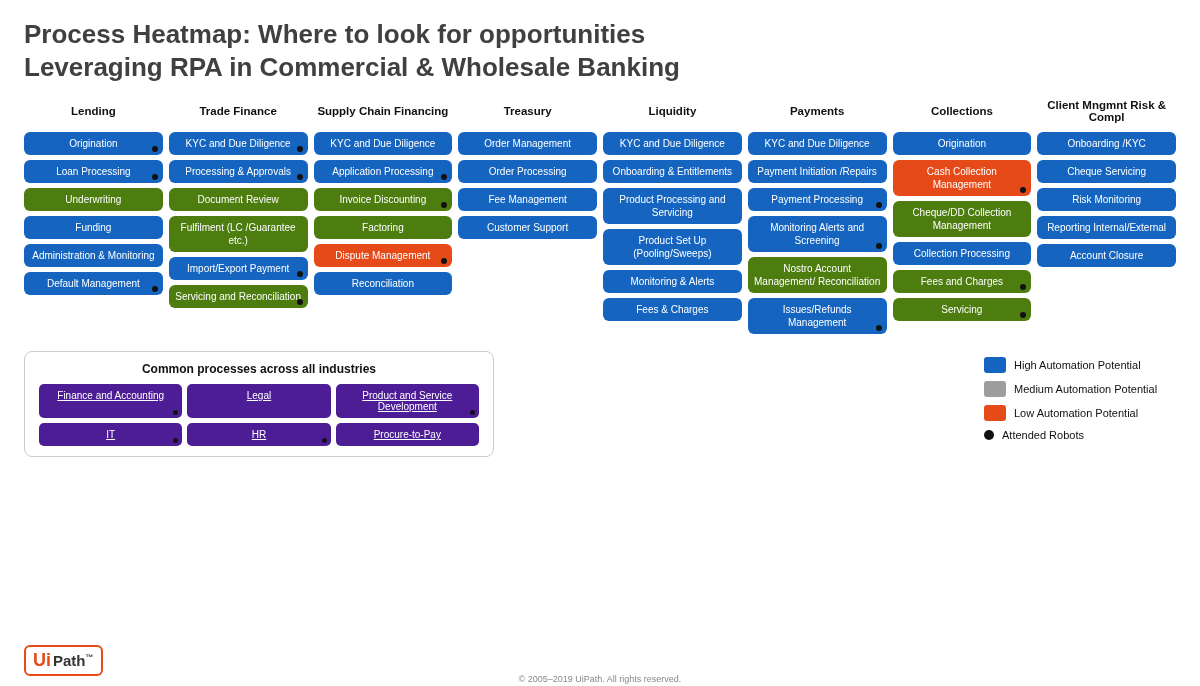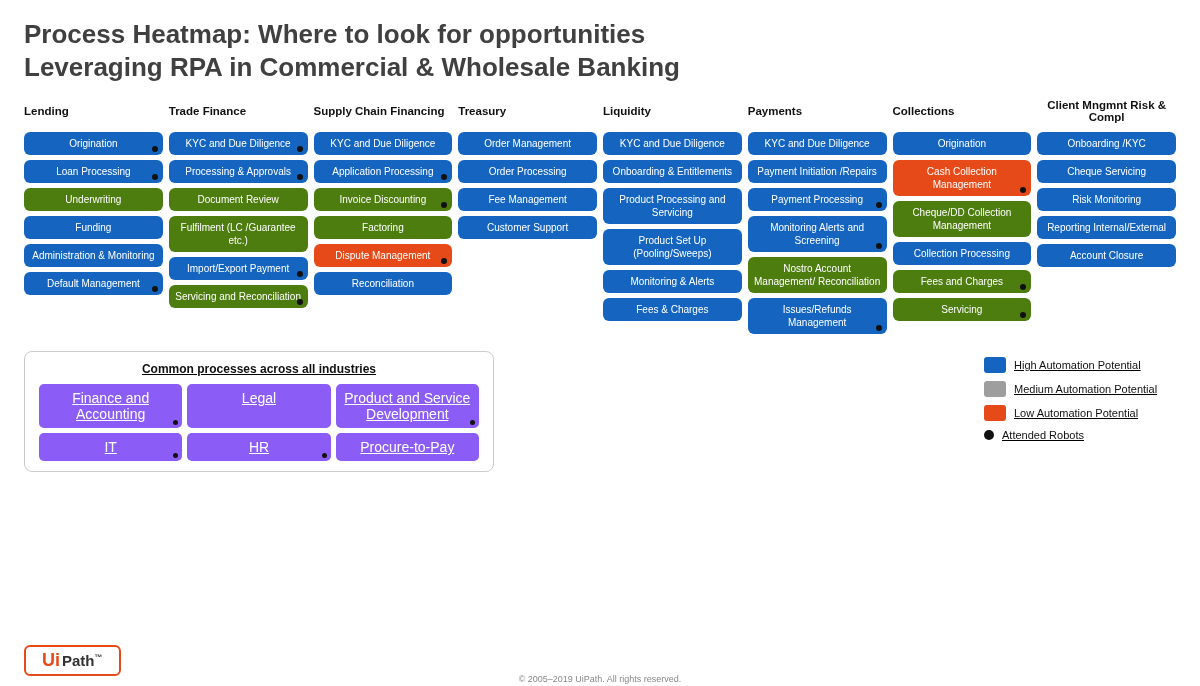--- a/index.html
+++ b/index.html
@@ -24,21 +24,21 @@
       margin-bottom: 14px;
     }
     .main-content {
       display: flex;
       gap: 6px;
       align-items: flex-start;
     }
     .column {
       display: flex;
       flex-direction: column;
-      align-items: flex-start;
+      align-items: center;
       flex: 1;
       min-width: 0;
     }
     .col-header {
       font-weight: 700;
       font-size: 11.5px;
       color: #111;
       text-align: center;
       margin-bottom: 7px;
       min-height: 28px;
@@ -67,45 +67,44 @@
       right: 5px;
       width: 6px;
       height: 6px;
       border-radius: 50%;
       background: #111;
     }
     .bottom-section {
       display: flex;
       margin-top: 12px;
       align-items: flex-start;
-      text-decoration: underline;
     }
     .common-box {
       border: 1.5px solid #ccc;
       border-radius: 8px;
       padding: 10px 14px;
       flex: 0 0 470px;
     }
     .common-title {
       font-weight: 700;
       font-size: 12px;
       text-align: center;
       margin-bottom: 8px;
       color: #111;
     }
     .common-grid {
       display: grid;
       grid-template-columns: 1fr 1fr 1fr;
       gap: 5px;
     }
     .common-card {
-      background: #8b5cf6;
+      background: #4c1d95;
       border-radius: 5px;
       color: #fff;
-      font-size: 14px;
+      font-size: 10px;
       text-align: center;
       padding: 6px 4px;
       text-decoration: underline;
       font-weight: 500;
       position: relative;
     }
     .common-card-dot {
       position: absolute;
       bottom: 3px;
       right: 4px;
@@ -159,21 +158,21 @@
       position: absolute;
       bottom: 2px;
       left: 50%;
       transform: translateX(-50%);
     }
     .uipath-logo {
       display: flex;
       align-items: center;
       border: 2px solid #E64A19;
       border-radius: 6px;
-      padding: 3px 16px;
+      padding: 3px 7px;
       gap: 2px;
     }
     .uipath-ui {
       font-size: 18px;
       font-weight: 900;
       color: #E64A19;
     }
     .uipath-path {
       font-size: 15px;
       font-weight: 700;

